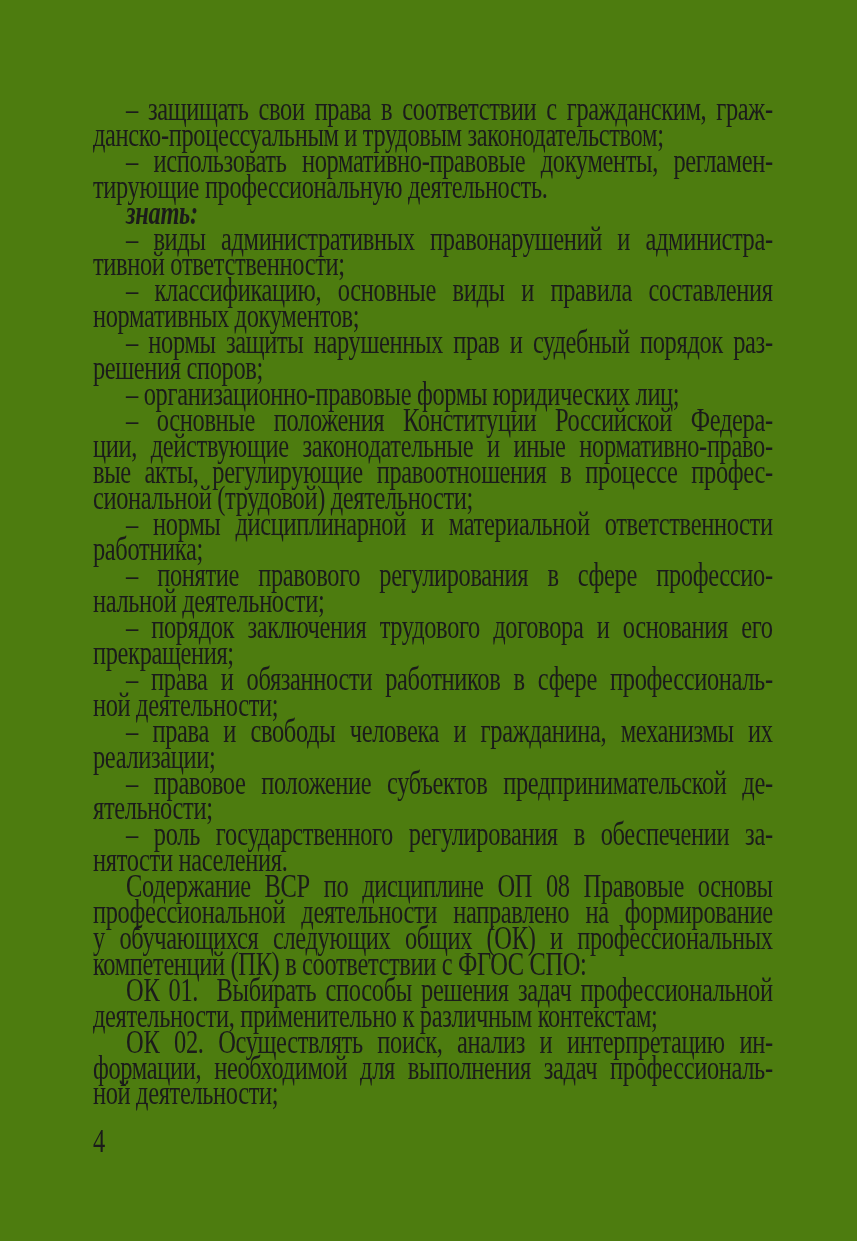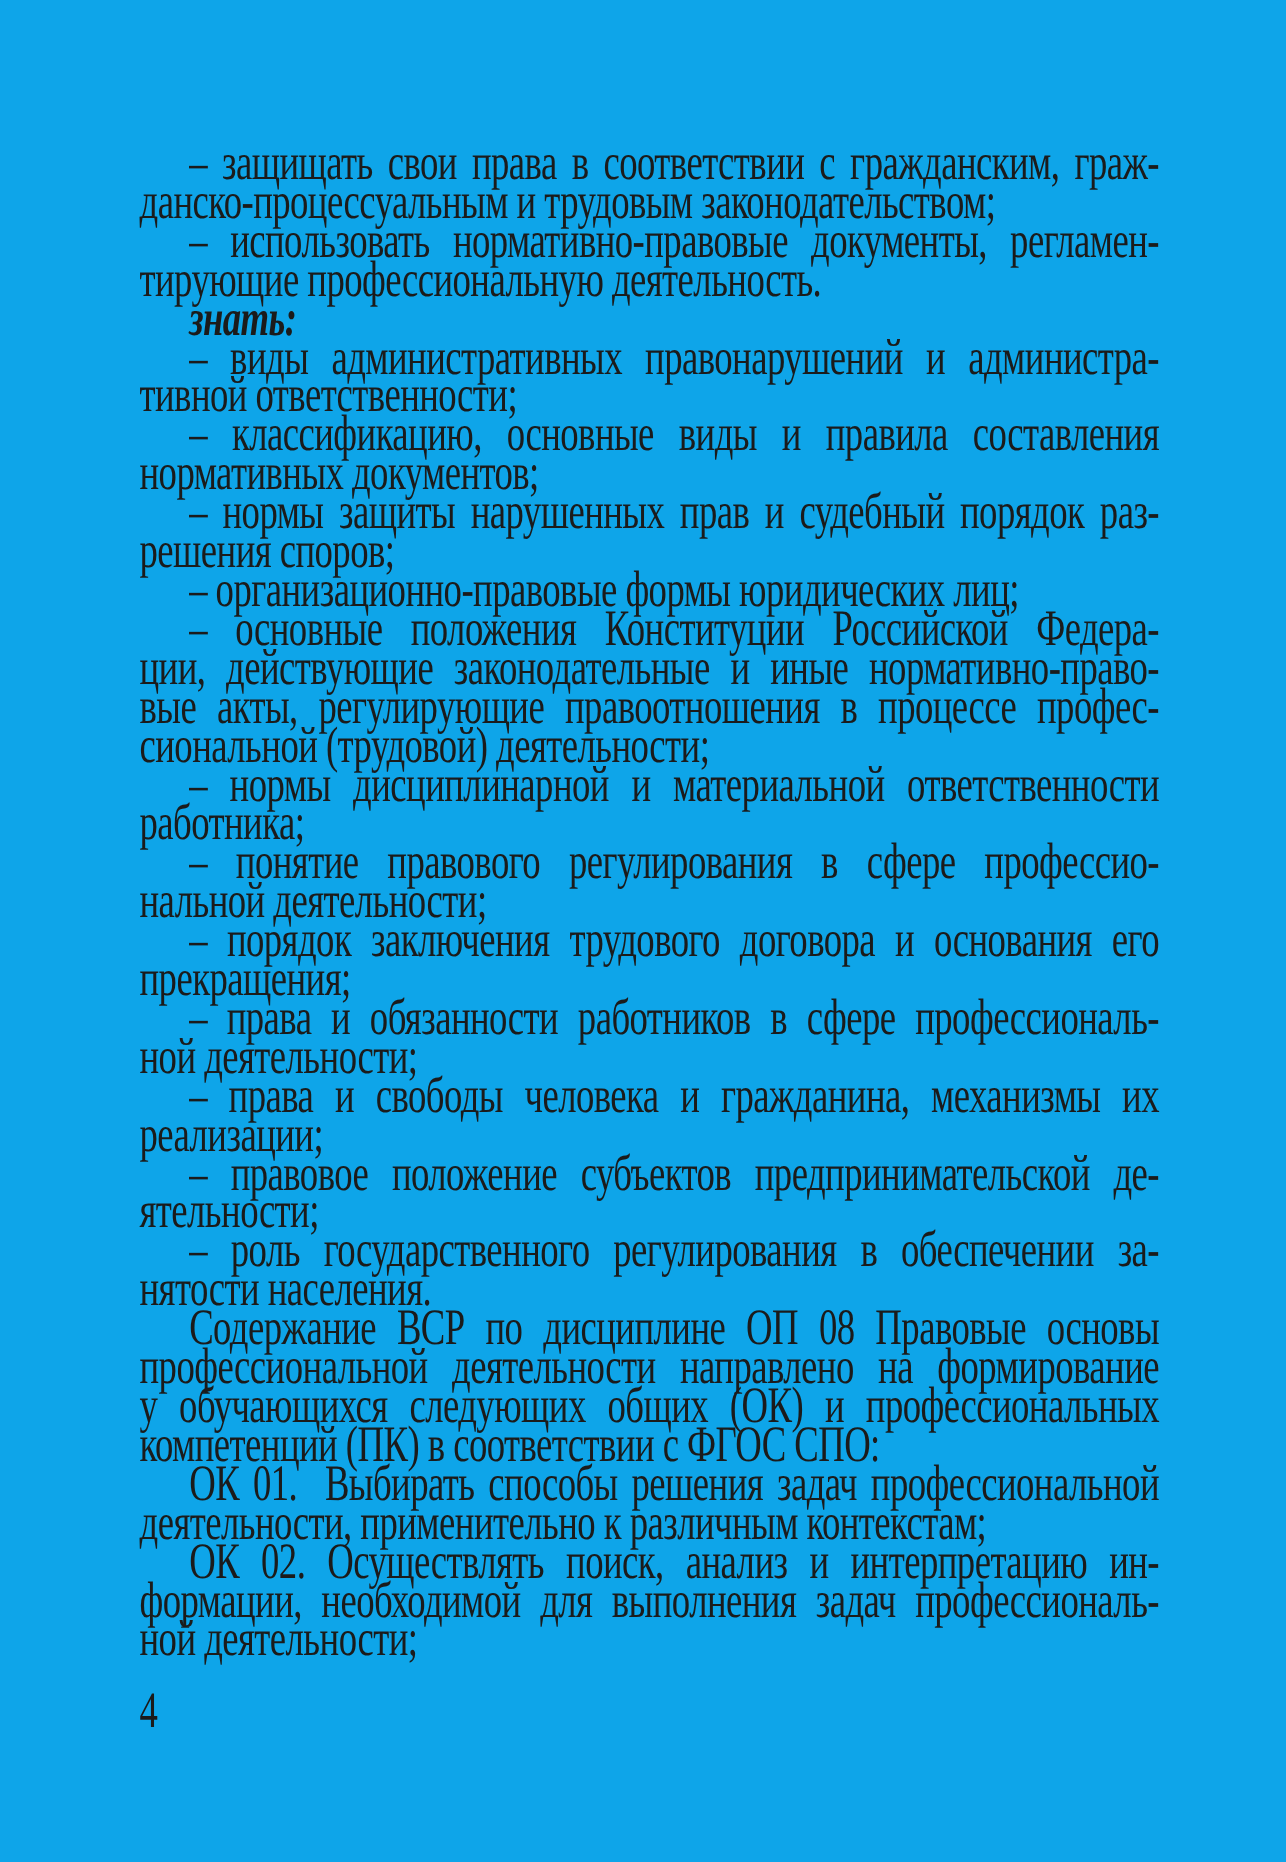--- a/index.html
+++ b/index.html
@@ -8,21 +8,21 @@
     width: 857px;
     height: 1241px;
     background: #ffffff;
     overflow: hidden;
     font-family: "Liberation Serif", serif;
   }
   .page {
     position: relative;
     width: 857px;
     height: 1241px;
-    background: #0ea5e9;
+    background: #4d7c0f;
   }
   
   .text-block {
     position: absolute;
     left: 93px;
     top: 96px;
     width: 944px;               
     transform: scaleX(0.72);
     transform-origin: 0 0;
     font-size: 34px;

